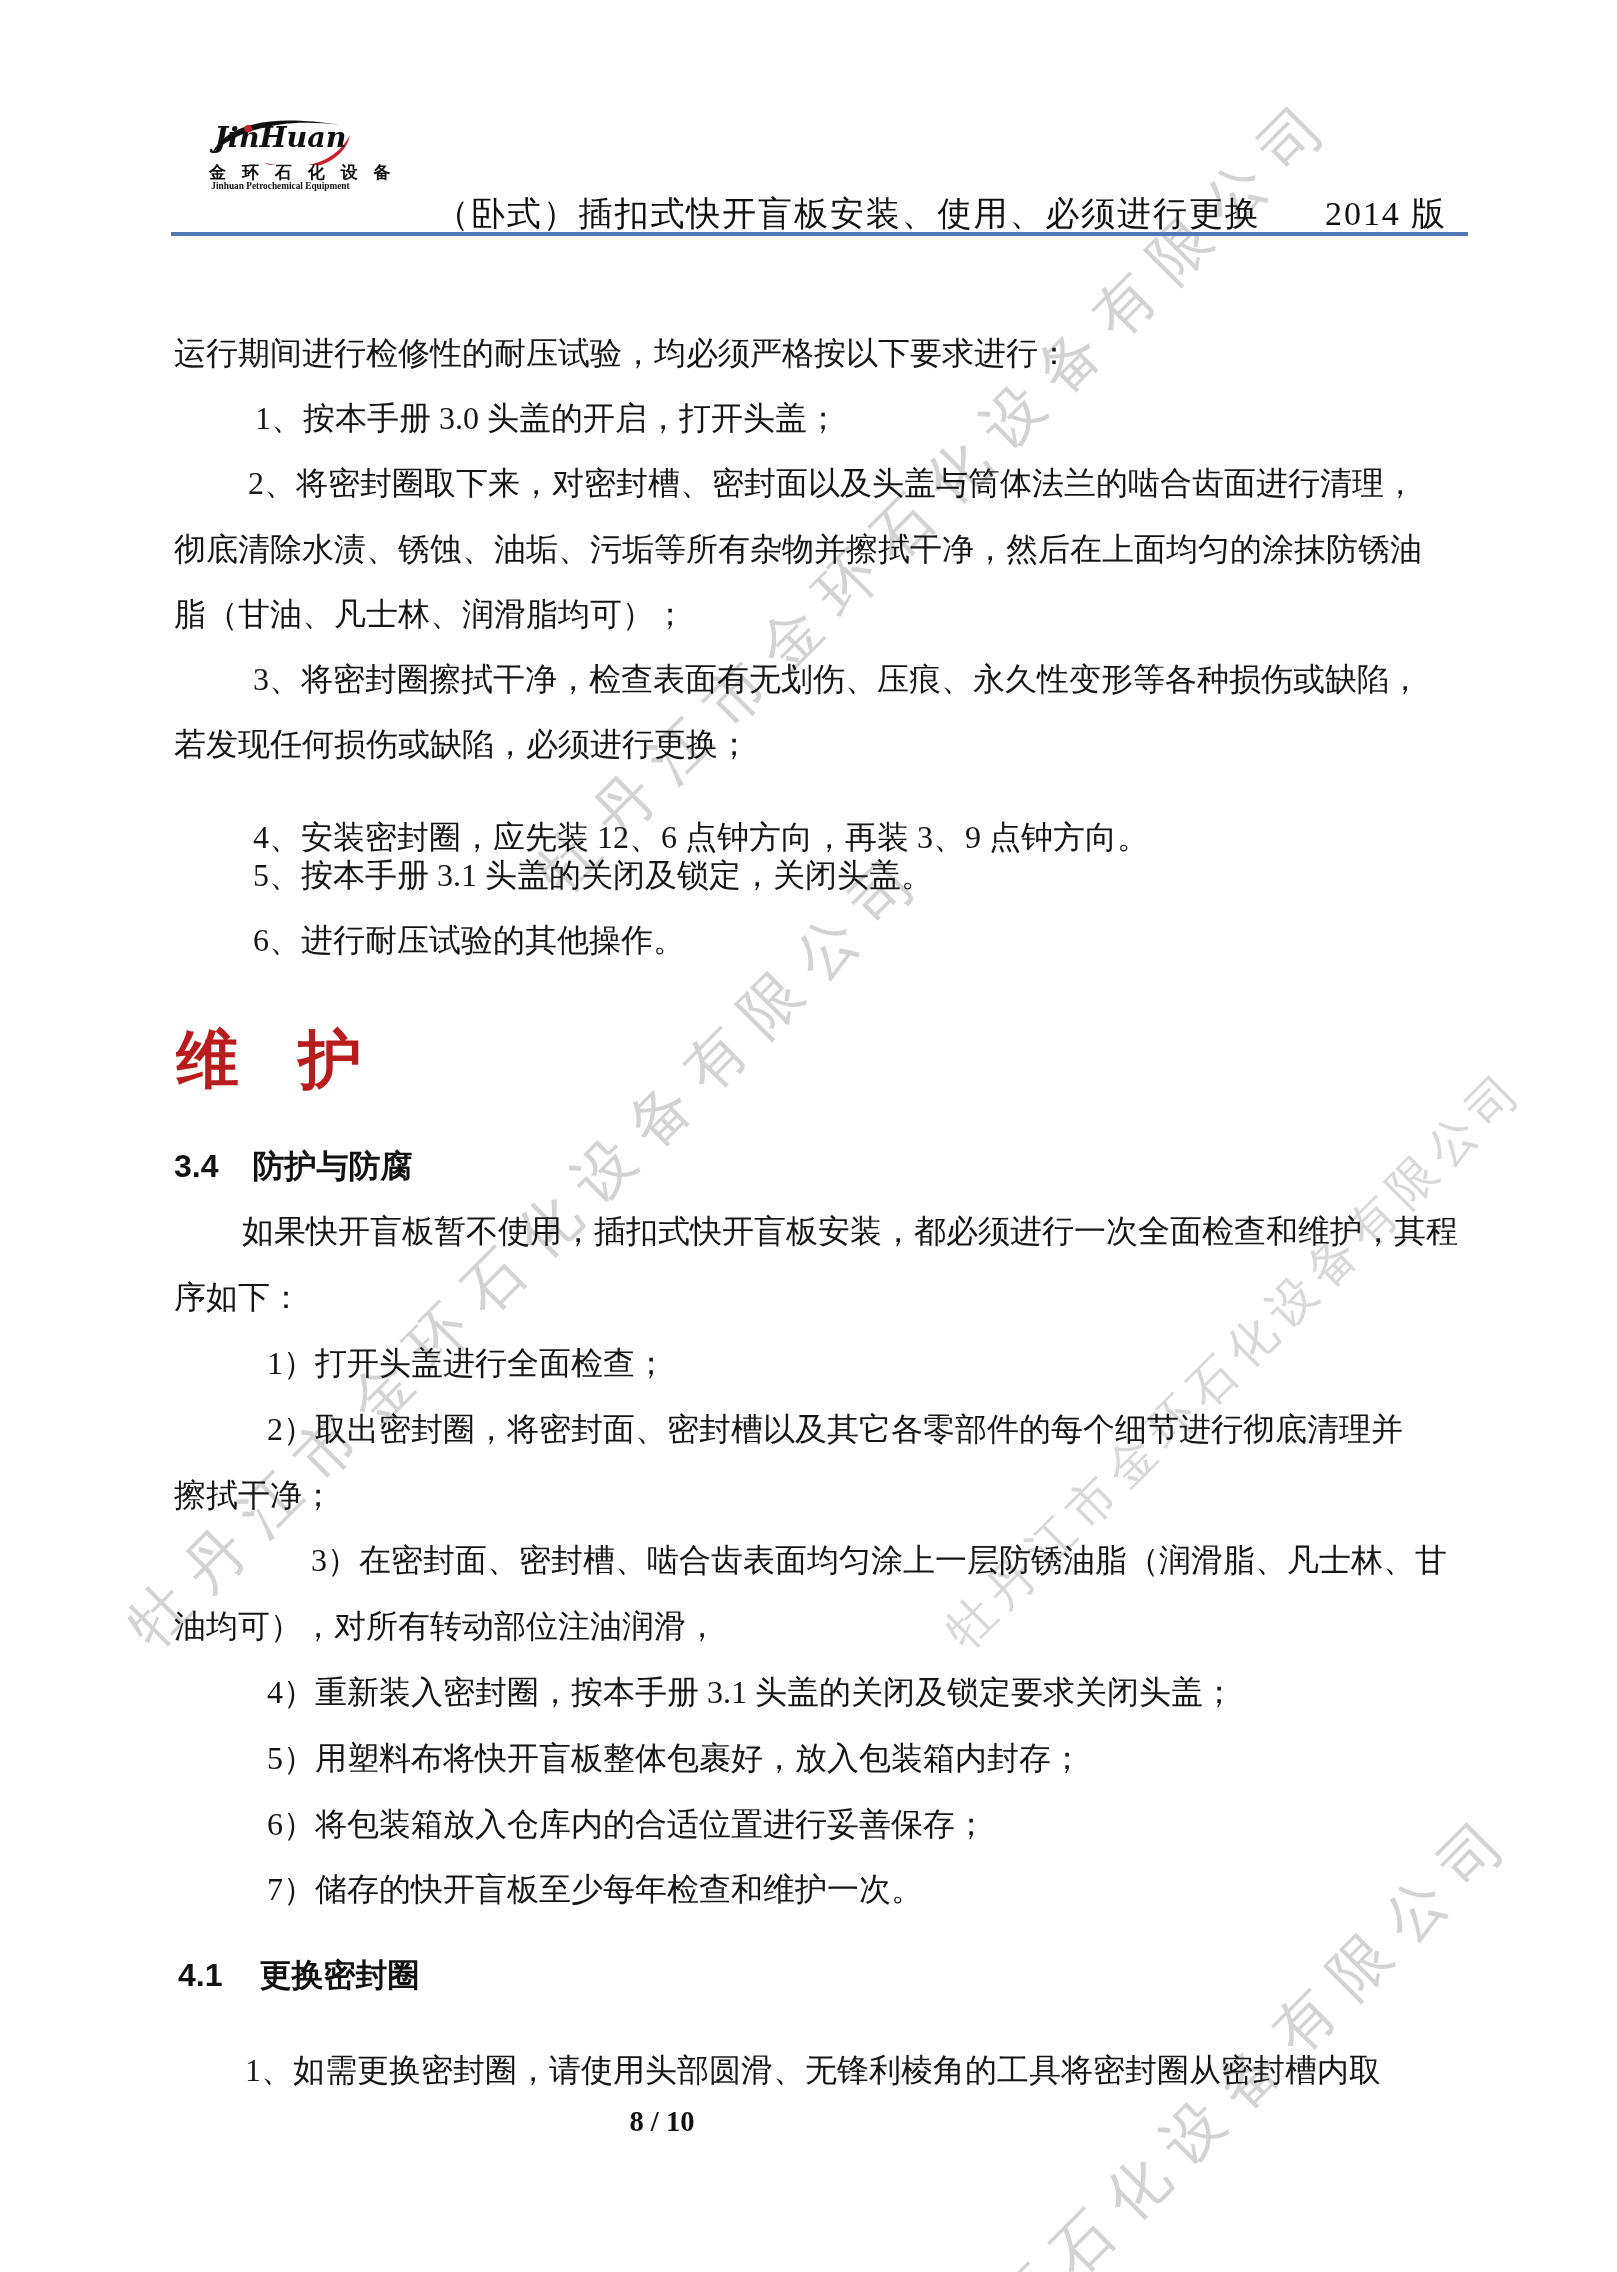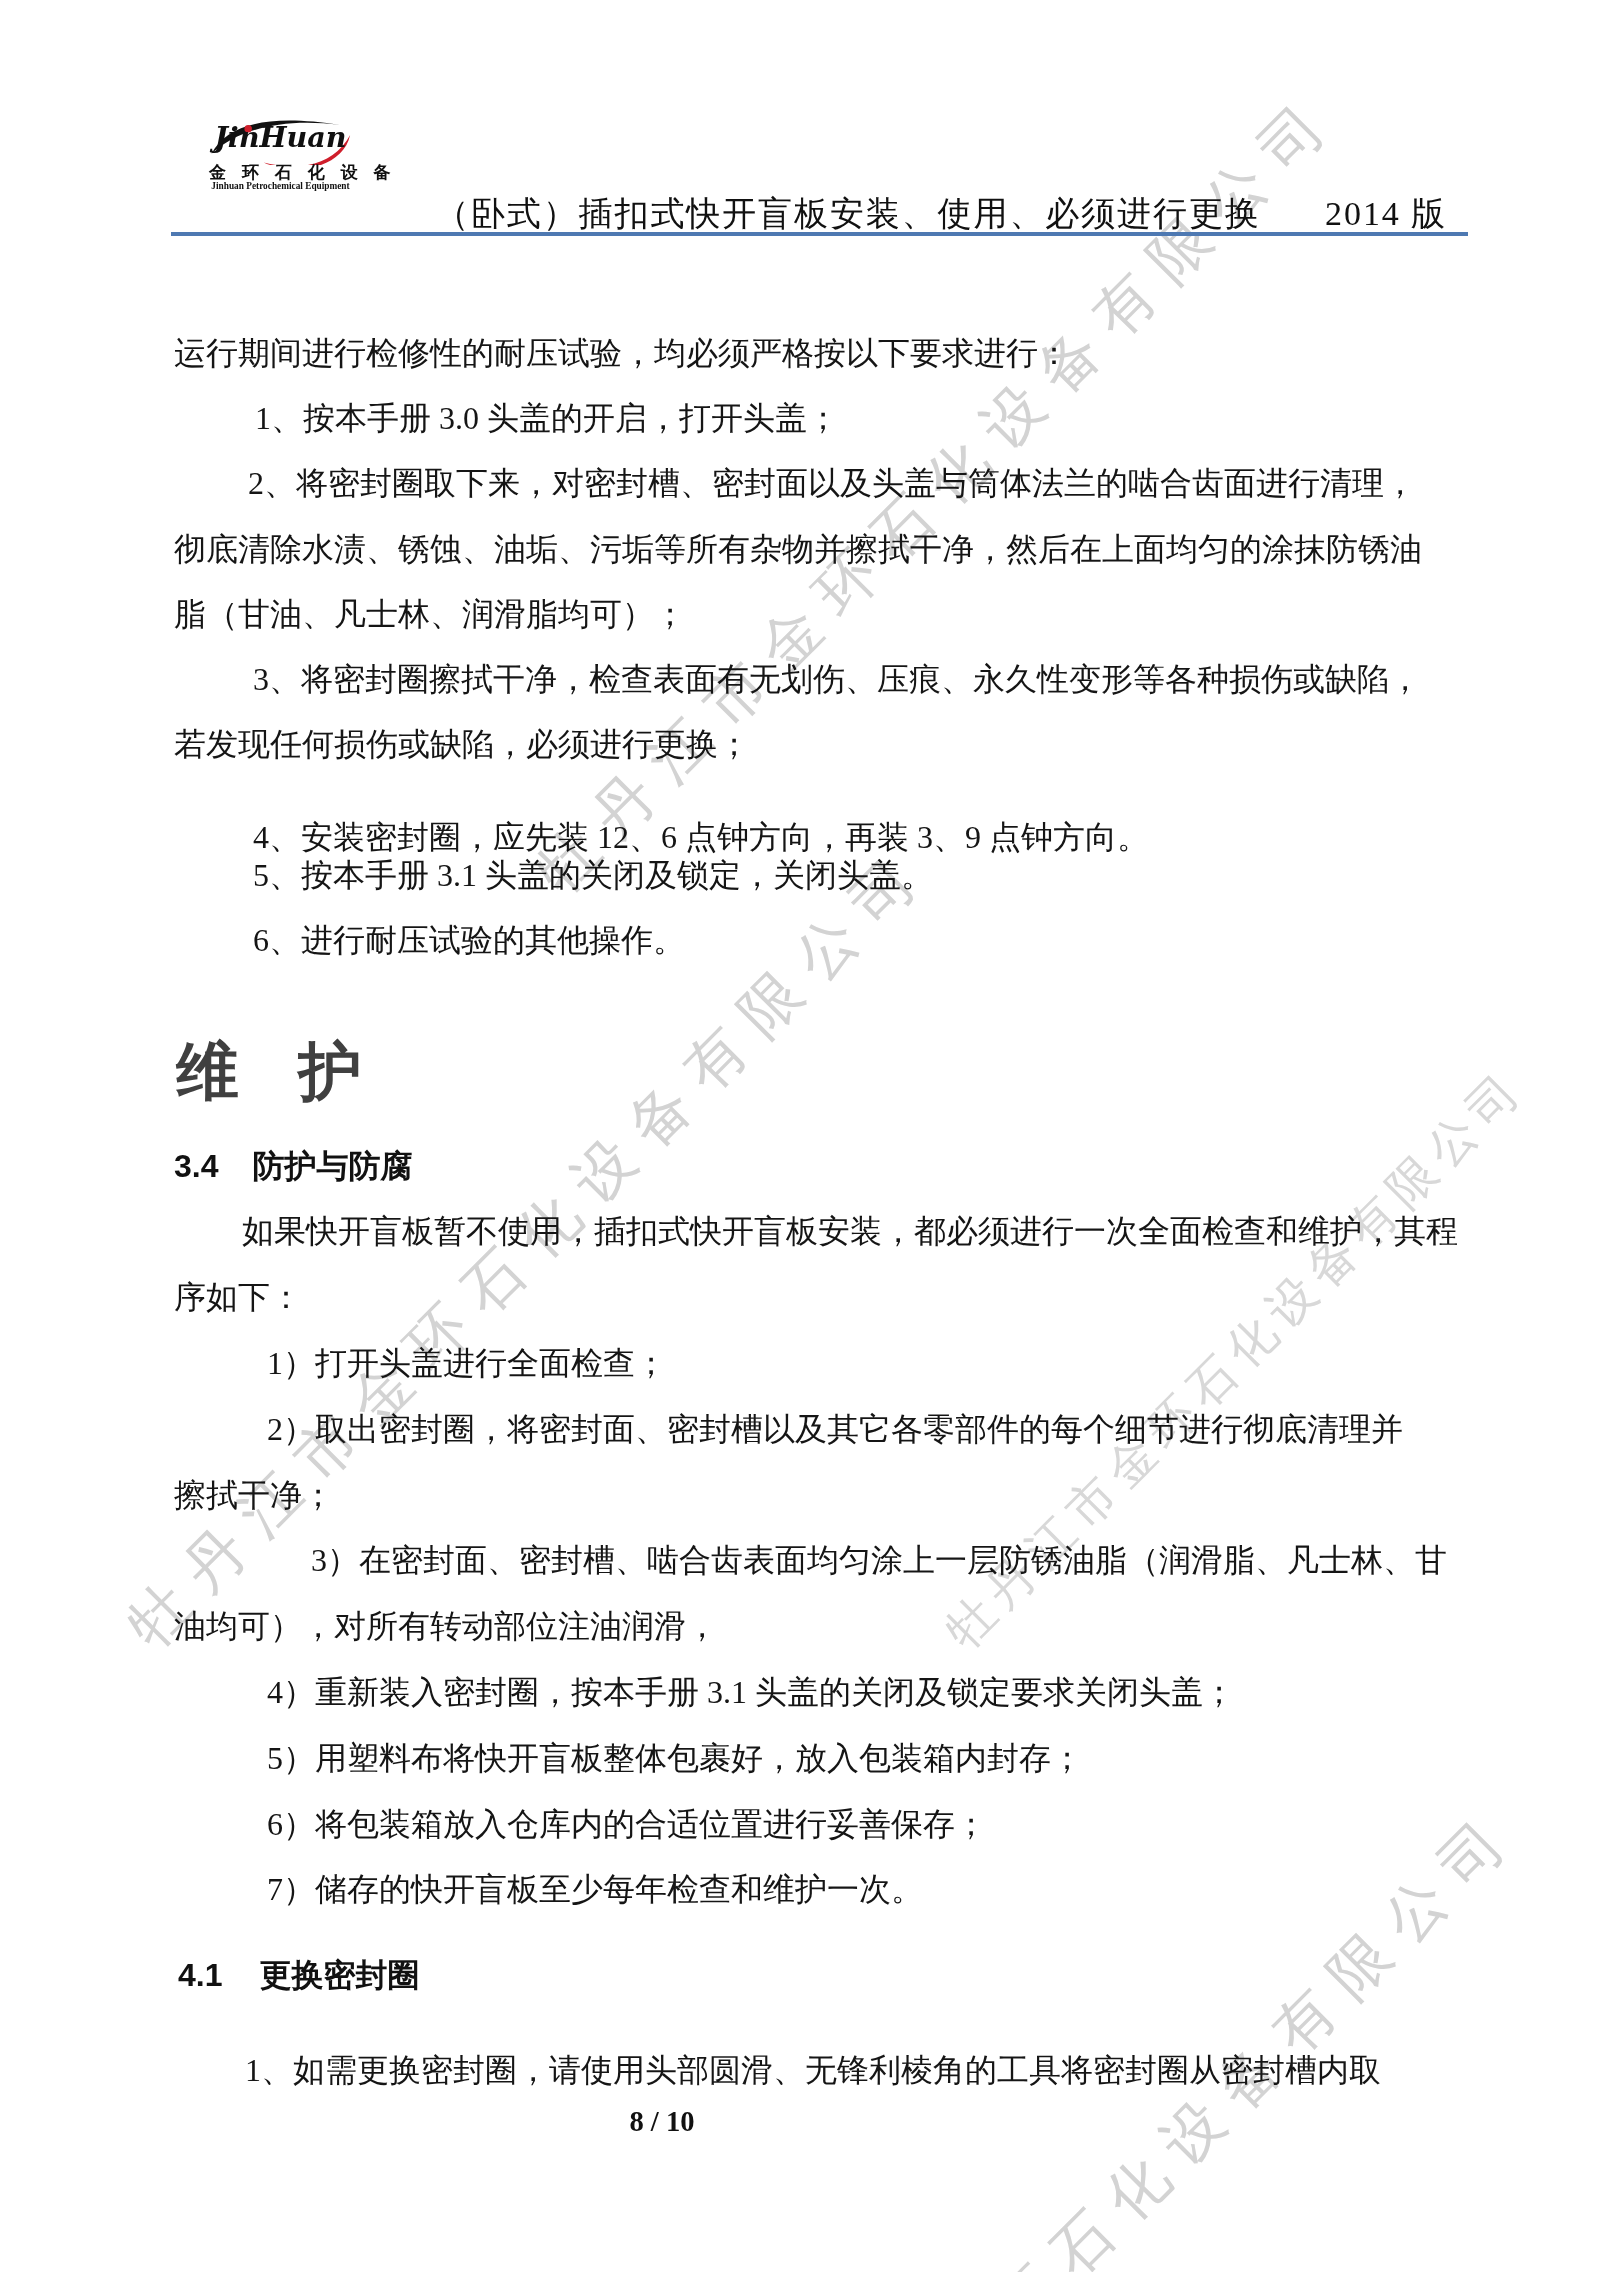--- a/index.html
+++ b/index.html
@@ -99,21 +99,21 @@
   <div class="bl" style="left:255px;top:397px;">1、按本手册 3.0 头盖的开启，打开头盖；</div>
   <div class="bl" style="left:248px;top:462px;font-family:Liberation Serif, serif;">2、将密封圈取下来，对密封槽、密封面以及头盖与筒体法兰的啮合齿面进行清理，</div>
   <div class="bl" style="left:174px;top:528px;">彻底清除水渍、锈蚀、油垢、污垢等所有杂物并擦拭干净，然后在上面均匀的涂抹防锈油</div>
   <div class="bl" style="left:174px;top:593px;">脂（甘油、凡士林、润滑脂均可）；</div>
   <div class="bl" style="left:253px;top:658px;">3、将密封圈擦拭干净，检查表面有无划伤、压痕、永久性变形等各种损伤或缺陷，</div>
   <div class="bl" style="left:174px;top:723px;">若发现任何损伤或缺陷，必须进行更换；</div>
   <div class="bl" style="left:253px;top:816px;">4、安装密封圈，应先装 12、6 点钟方向，再装 3、9 点钟方向。</div>
   <div class="bl" style="left:253px;top:854px;">5、按本手册 3.1 头盖的关闭及锁定，关闭头盖。</div>
   <div class="bl" style="left:253px;top:919px;">6、进行耐压试验的其他操作。</div>
 
-  <div class="h-main" style="color:#404040;margin-top:12px;">维 护</div>
+  <div class="h-main" style="color:#b91c1c;">维 护</div>
 
   <div class="h-sub" style="left:174px;top:1145px;">
     <span>3.4</span><span class="h-sub-title">防护与防腐</span>
   </div>
 
   <div class="bl bl-b" style="left:242px;top:1210px;">如果快开盲板暂不使用，插扣式快开盲板安装，都必须进行一次全面检查和维护，其程</div>
   <div class="bl bl-b" style="left:174px;top:1276px;">序如下：</div>
   <div class="bl bl-b" style="left:267px;top:1342px;">1）打开头盖进行全面检查；</div>
   <div class="bl bl-b" style="left:267px;top:1408px;">2）取出密封圈，将密封面、密封槽以及其它各零部件的每个细节进行彻底清理并</div>
   <div class="bl bl-b" style="left:174px;top:1474px;">擦拭干净；</div>

